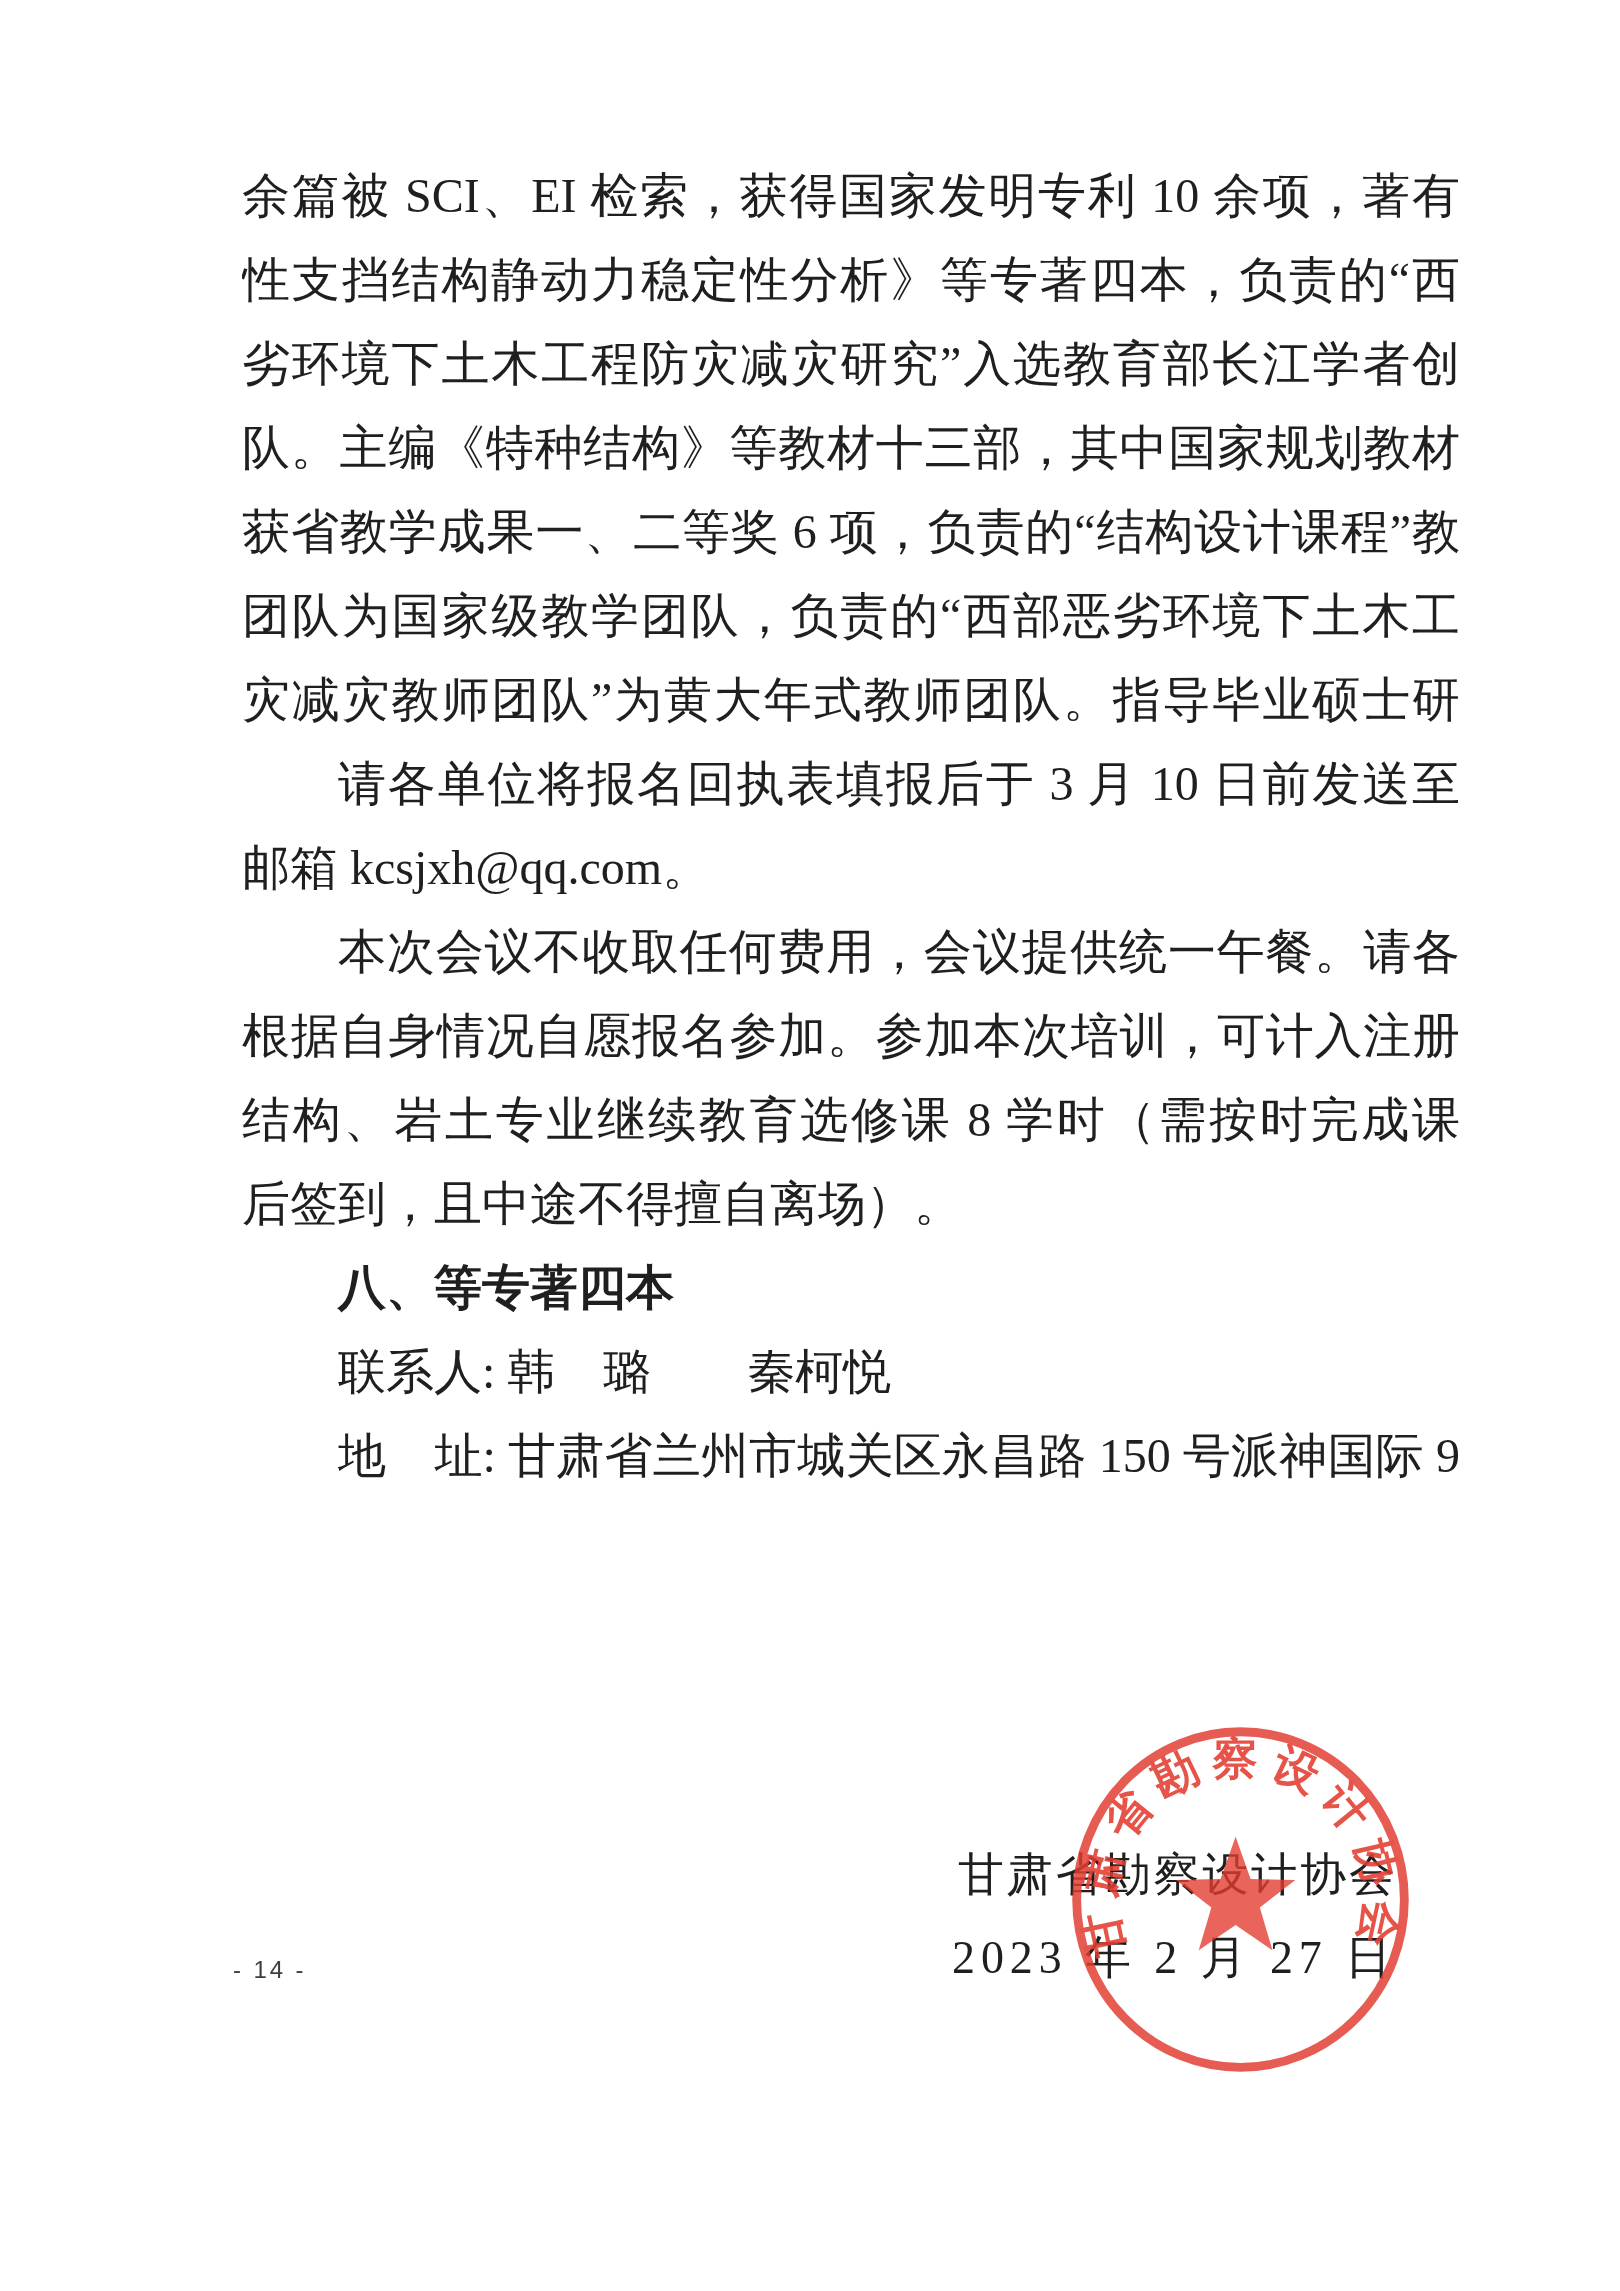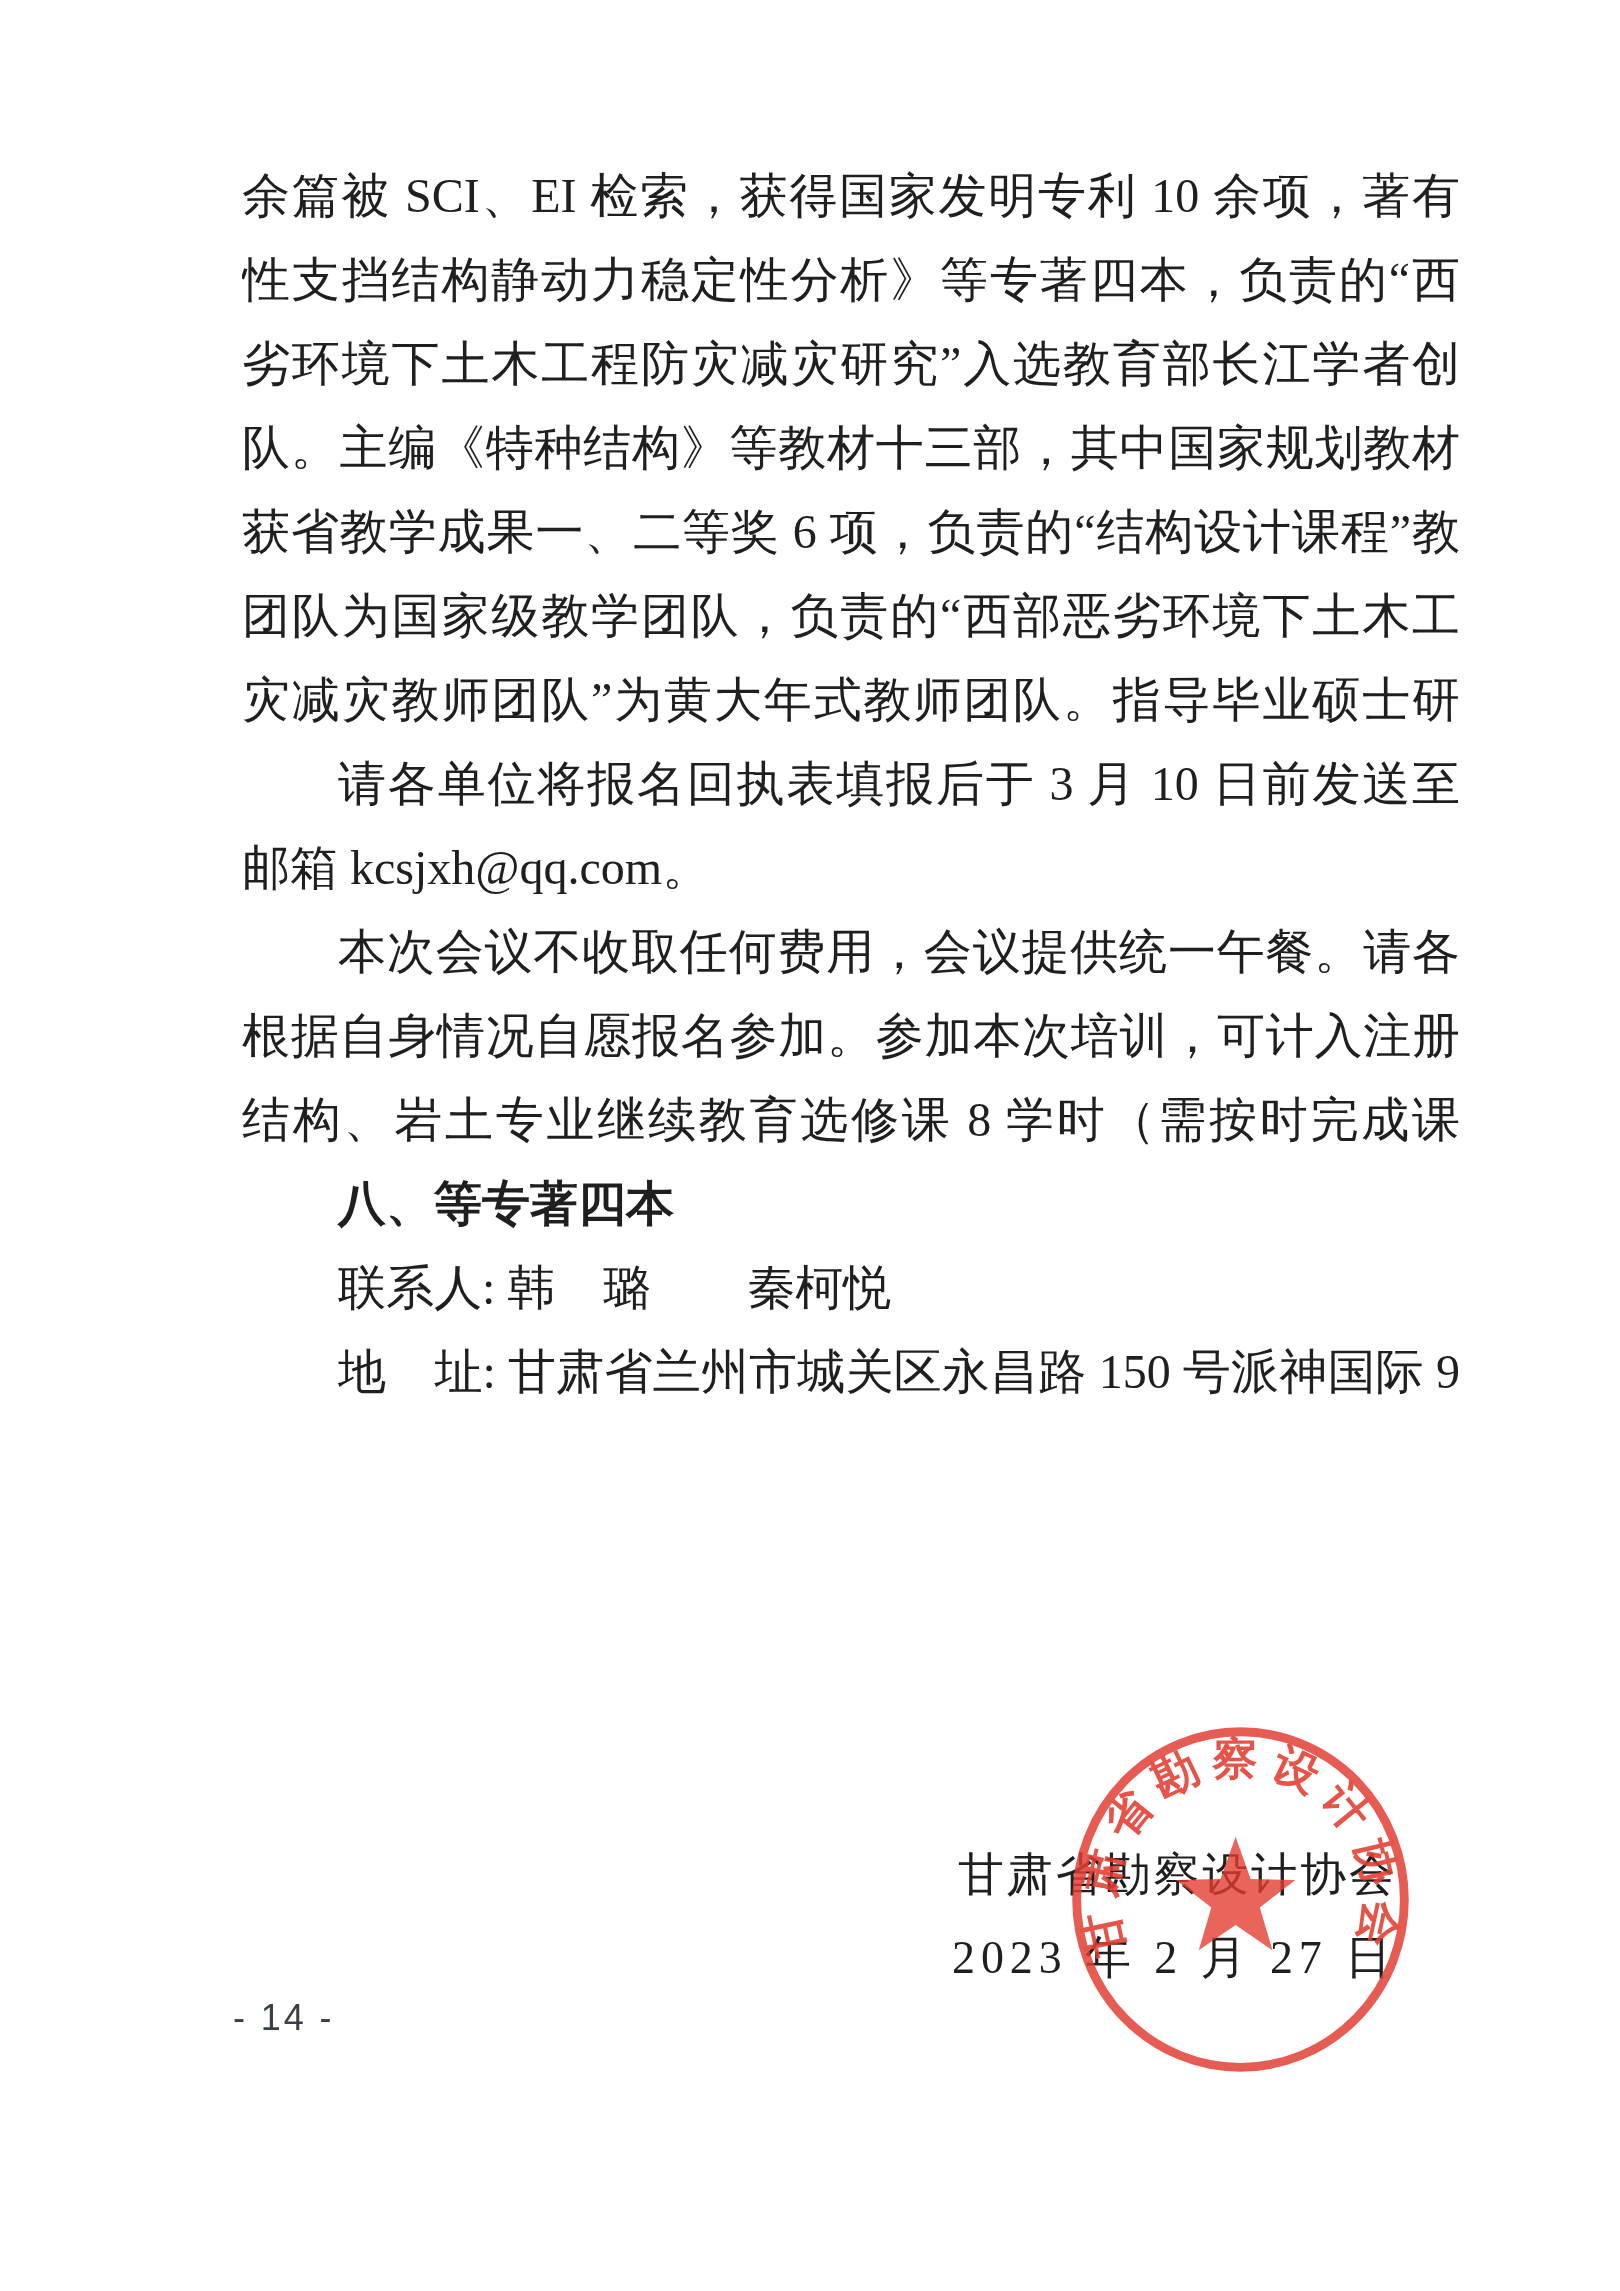--- a/index.html
+++ b/index.html
@@ -25,23 +25,23 @@
   .indent { text-indent:96px; }
   .heading { font-weight:700; }
   .sig-line {
     position:absolute;
     font-size:46px; line-height:84px; height:84px;
     letter-spacing:2.9px; color:#1f1f1f; white-space:nowrap;
   }
   .org-line  { top:1833px; right:222px; }
   .date-line { top:1916px; right:223px; letter-spacing:5.9px;font-family:Liberation Serif, serif; }
   .page-number {
-    position:absolute; left:233px; top:1997px;
+    position:absolute; left:233px; top:1956px;
     font-family:"Liberation Sans","DejaVu Sans",sans-serif;
-    font-size:36px; color:#3a3f45; letter-spacing:2.9px;
+    font-size:24px; color:#3a3f45; letter-spacing:2.9px;
   }
   .seal {
     position:absolute; left:1059px; top:1720px;
     width:363px; height:363px;
     opacity:0.88;
     pointer-events:none;
   }
   .seal text {
     font-family:"Liberation Serif","DejaVu Serif",serif;
     font-size:46px; font-weight:700; letter-spacing:11px;
@@ -58,20 +58,21 @@
     <div class="line fill">劣环境下土木工程防灾减灾研究”入选教育部长江学者创新团</div>
     <div class="line fill">队。主编《特种结构》等教材十三部，其中国家规划教材两部，</div>
     <div class="line fill">获省教学成果一、二等奖 6 项，负责的“结构设计课程”教学</div>
     <div class="line fill">团队为国家级教学团队，负责的“西部恶劣环境下土木工程防</div>
     <div class="line fill">灾减灾教师团队”为黄大年式教师团队。指导毕业硕士研究生</div>
     <div class="line indent fill">请各单位将报名回执表填报后于 3 月 10 日前发送至协会</div>
     <div class="line">邮箱 kcsjxh@qq.com。</div>
     <div class="line indent fill">本次会议不收取任何费用，会议提供统一午餐。请各单位</div>
     <div class="line fill">根据自身情况自愿报名参加。参加本次培训，可计入注册建筑、</div>
     <div class="line fill">结构、岩土专业继续教育选修课 8 学时（需按时完成课前、课</div>
+    <div class="line">后签到，且中途不得擅自离场）。</div>
     <div class="line heading indent">八、等专著四本</div>
     <div class="line indent">联系人: 韩　璐　　秦柯悦</div>
     <div class="line indent fill">地　址: 甘肃省兰州市城关区永昌路 150 号派神国际 9 楼</div>
   </div>
 
   <div class="sig-line org-line">甘肃省勘察设计协会</div>
   <div class="sig-line date-line">2023 年 2 月 27 日</div>
 
   <div class="page-number">- 14 -</div>
 

